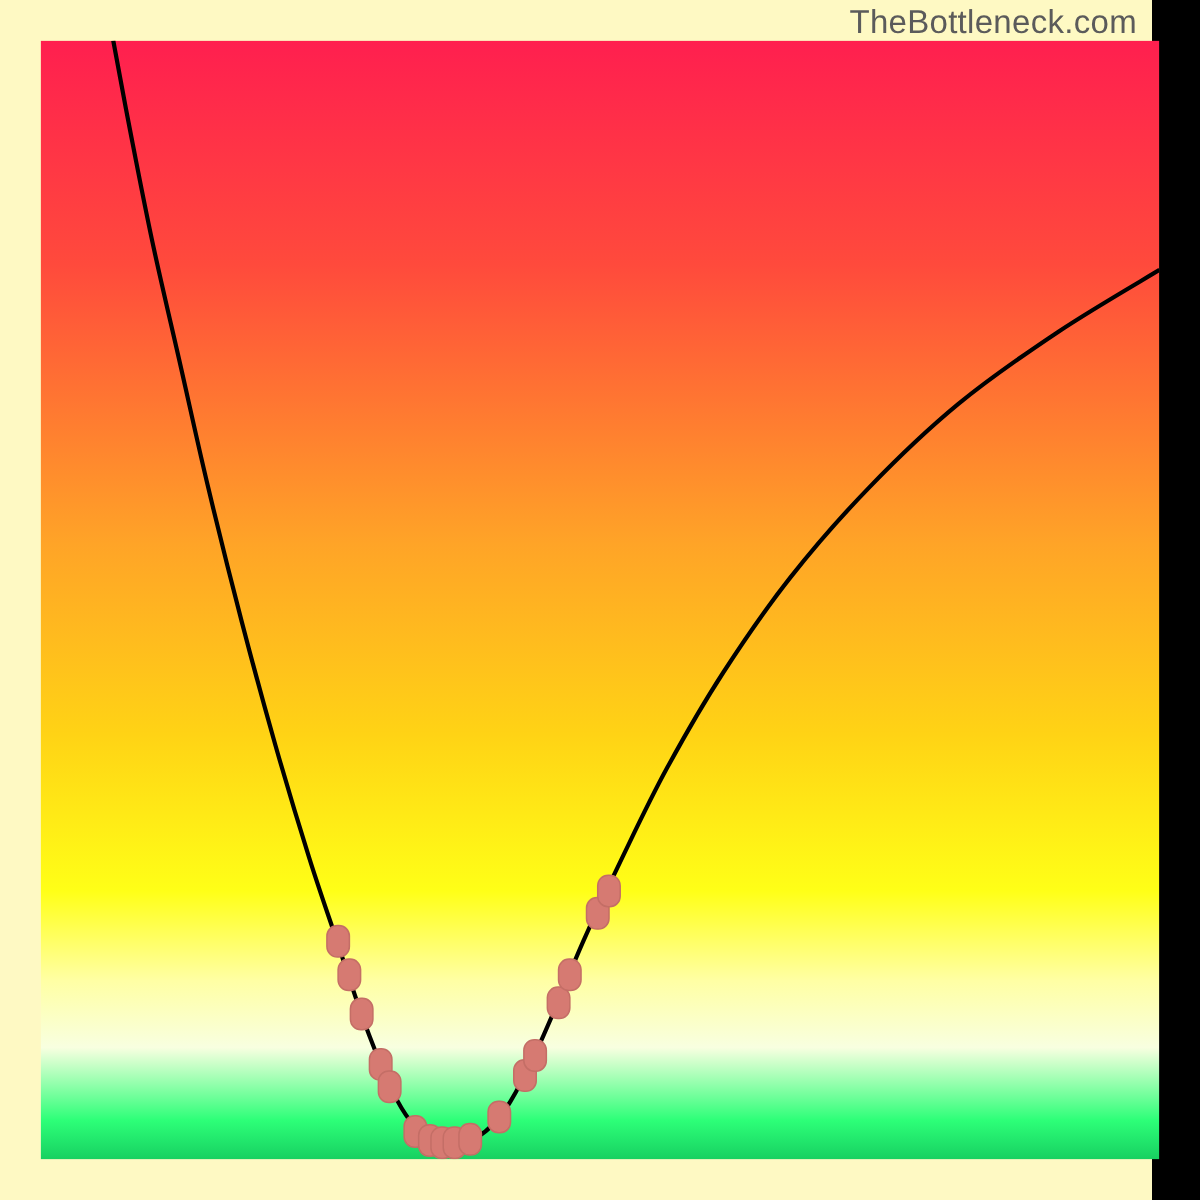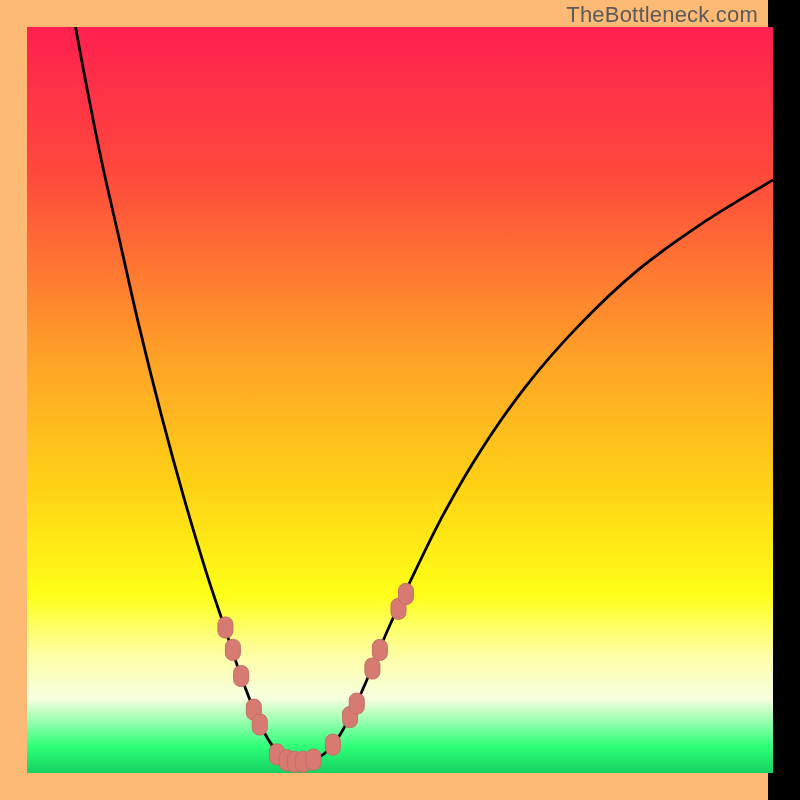--- a/index.html
+++ b/index.html
@@ -9,21 +9,21 @@
     height: 800px;
     background: #000;
     overflow: hidden;
   }
   .frame {
     position: absolute;
     left: 0;
     top: 0;
     width: 768px;
     height: 800px;
-    background: #fdba74;
+    background: #fef9c3;
   }
   .plot {
     position: absolute;
     left: 27px;
     top: 27px;
     width: 746px;
     height: 746px;
     overflow: hidden;
   }
   .watermark {

